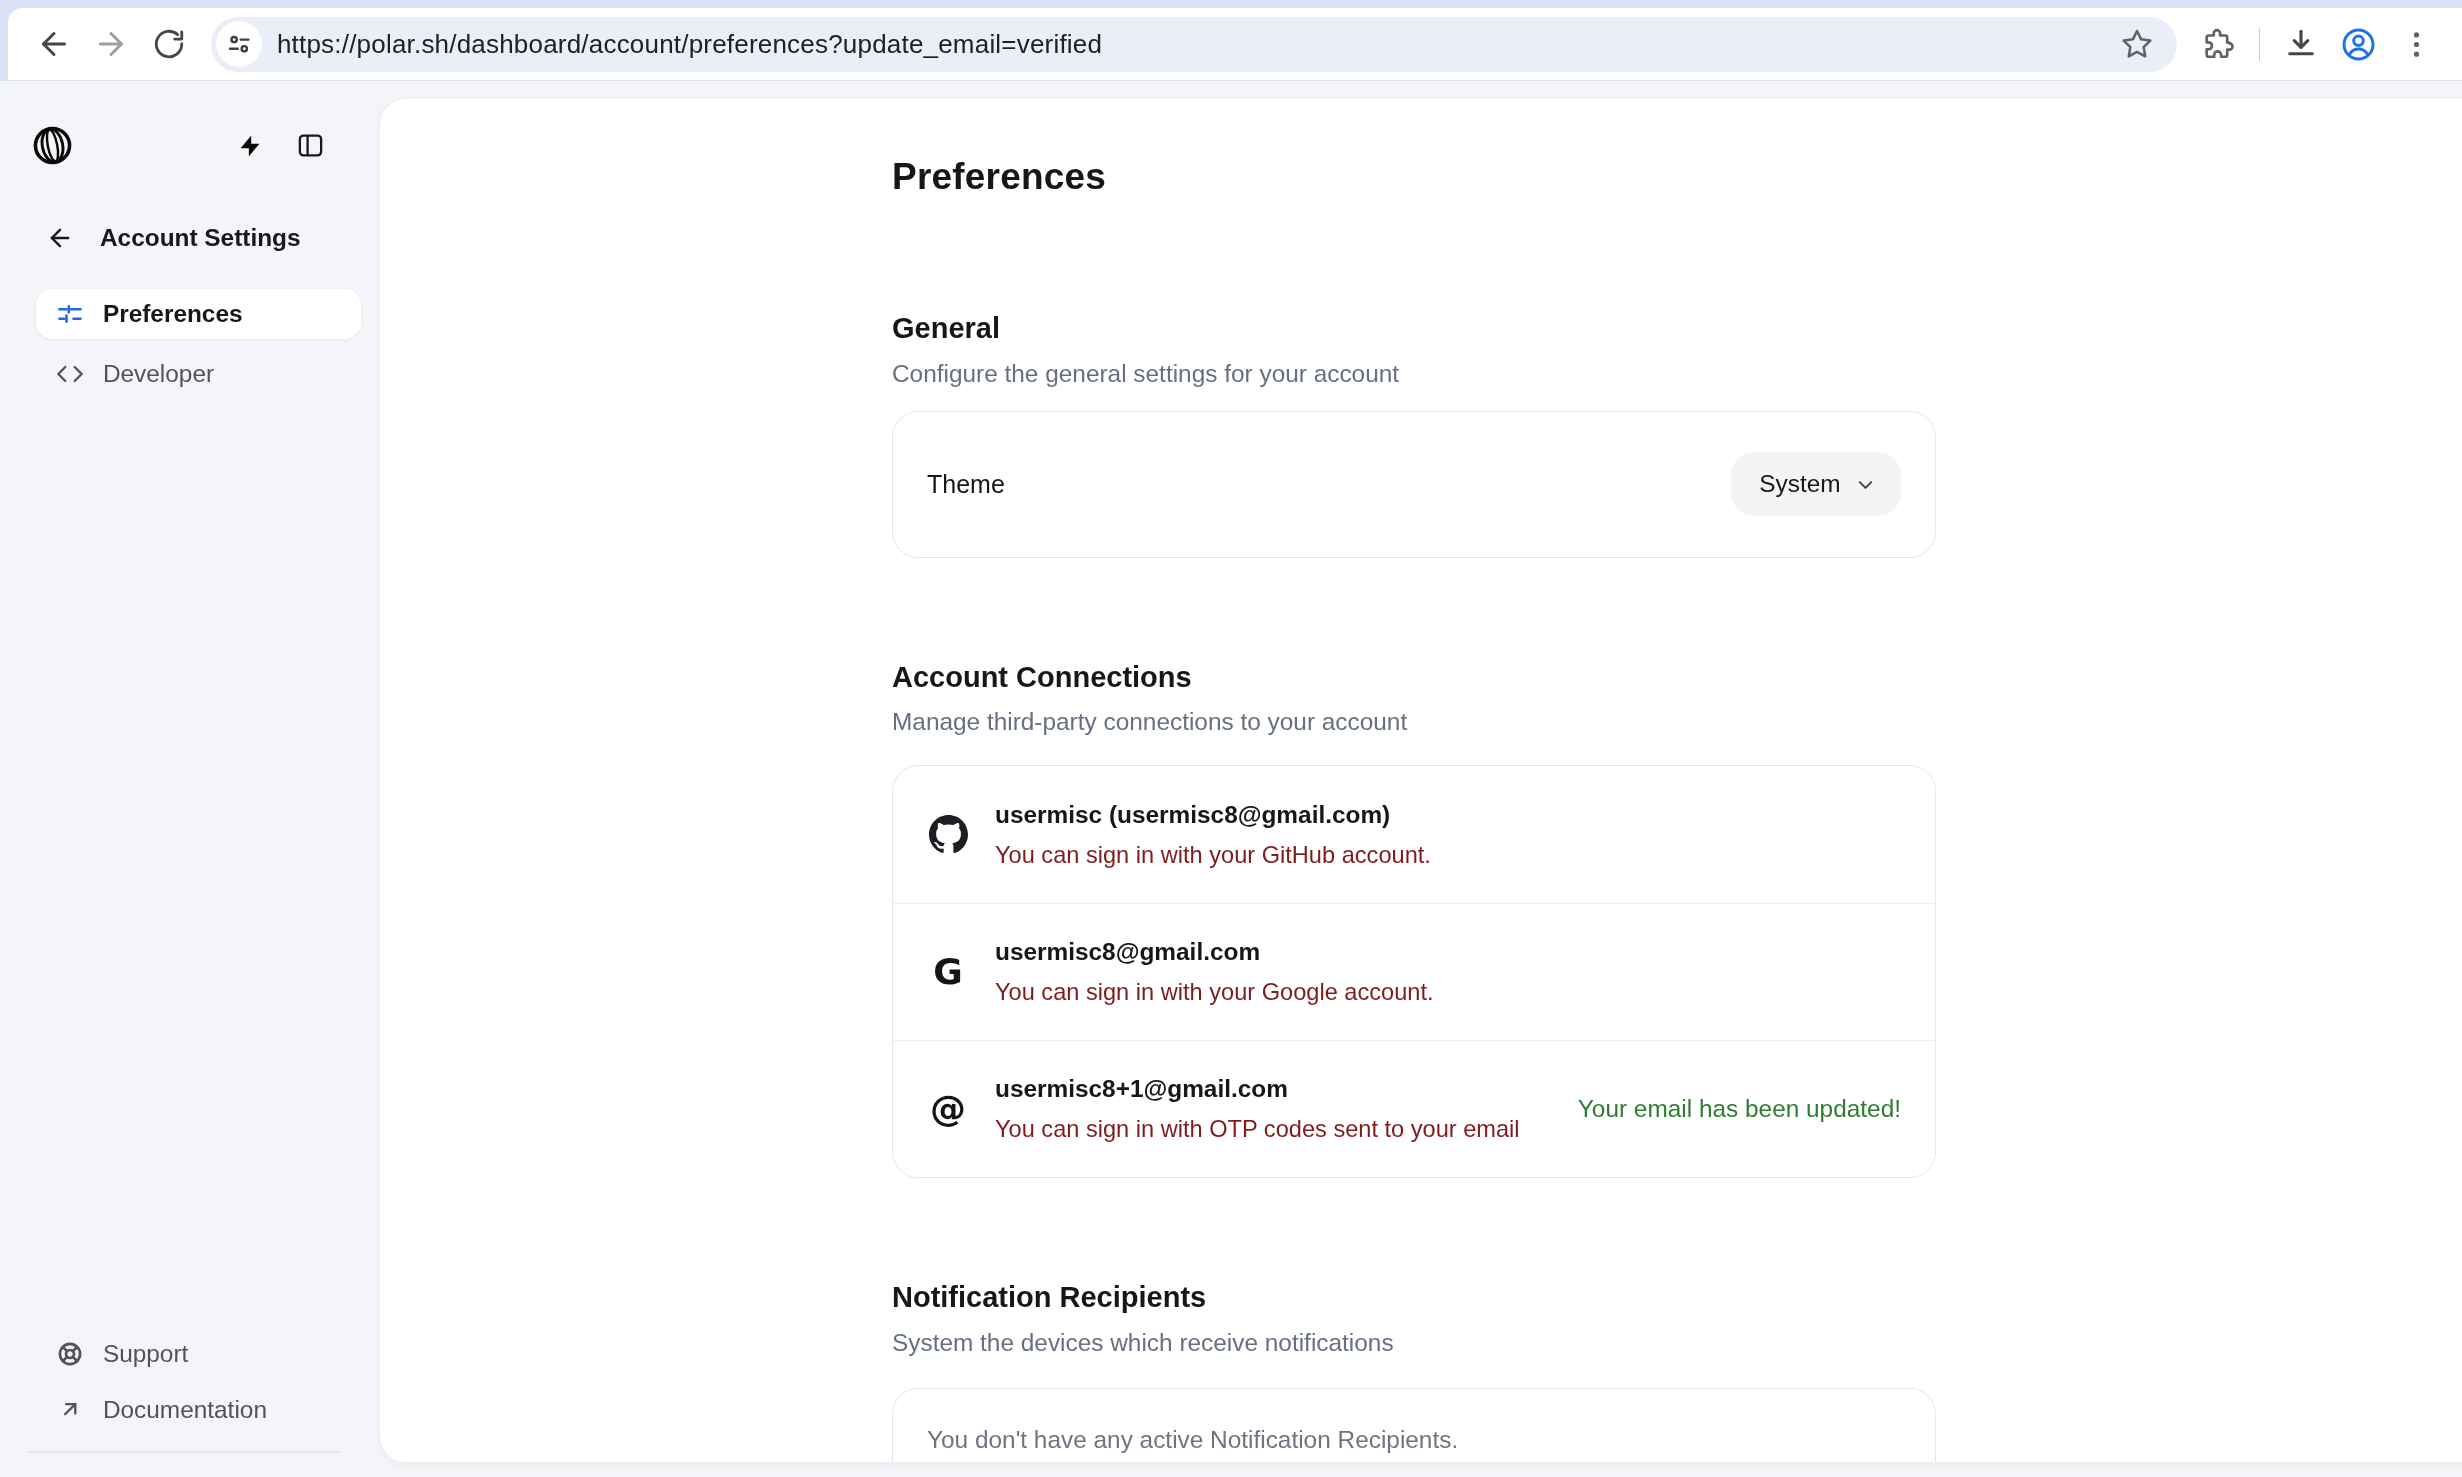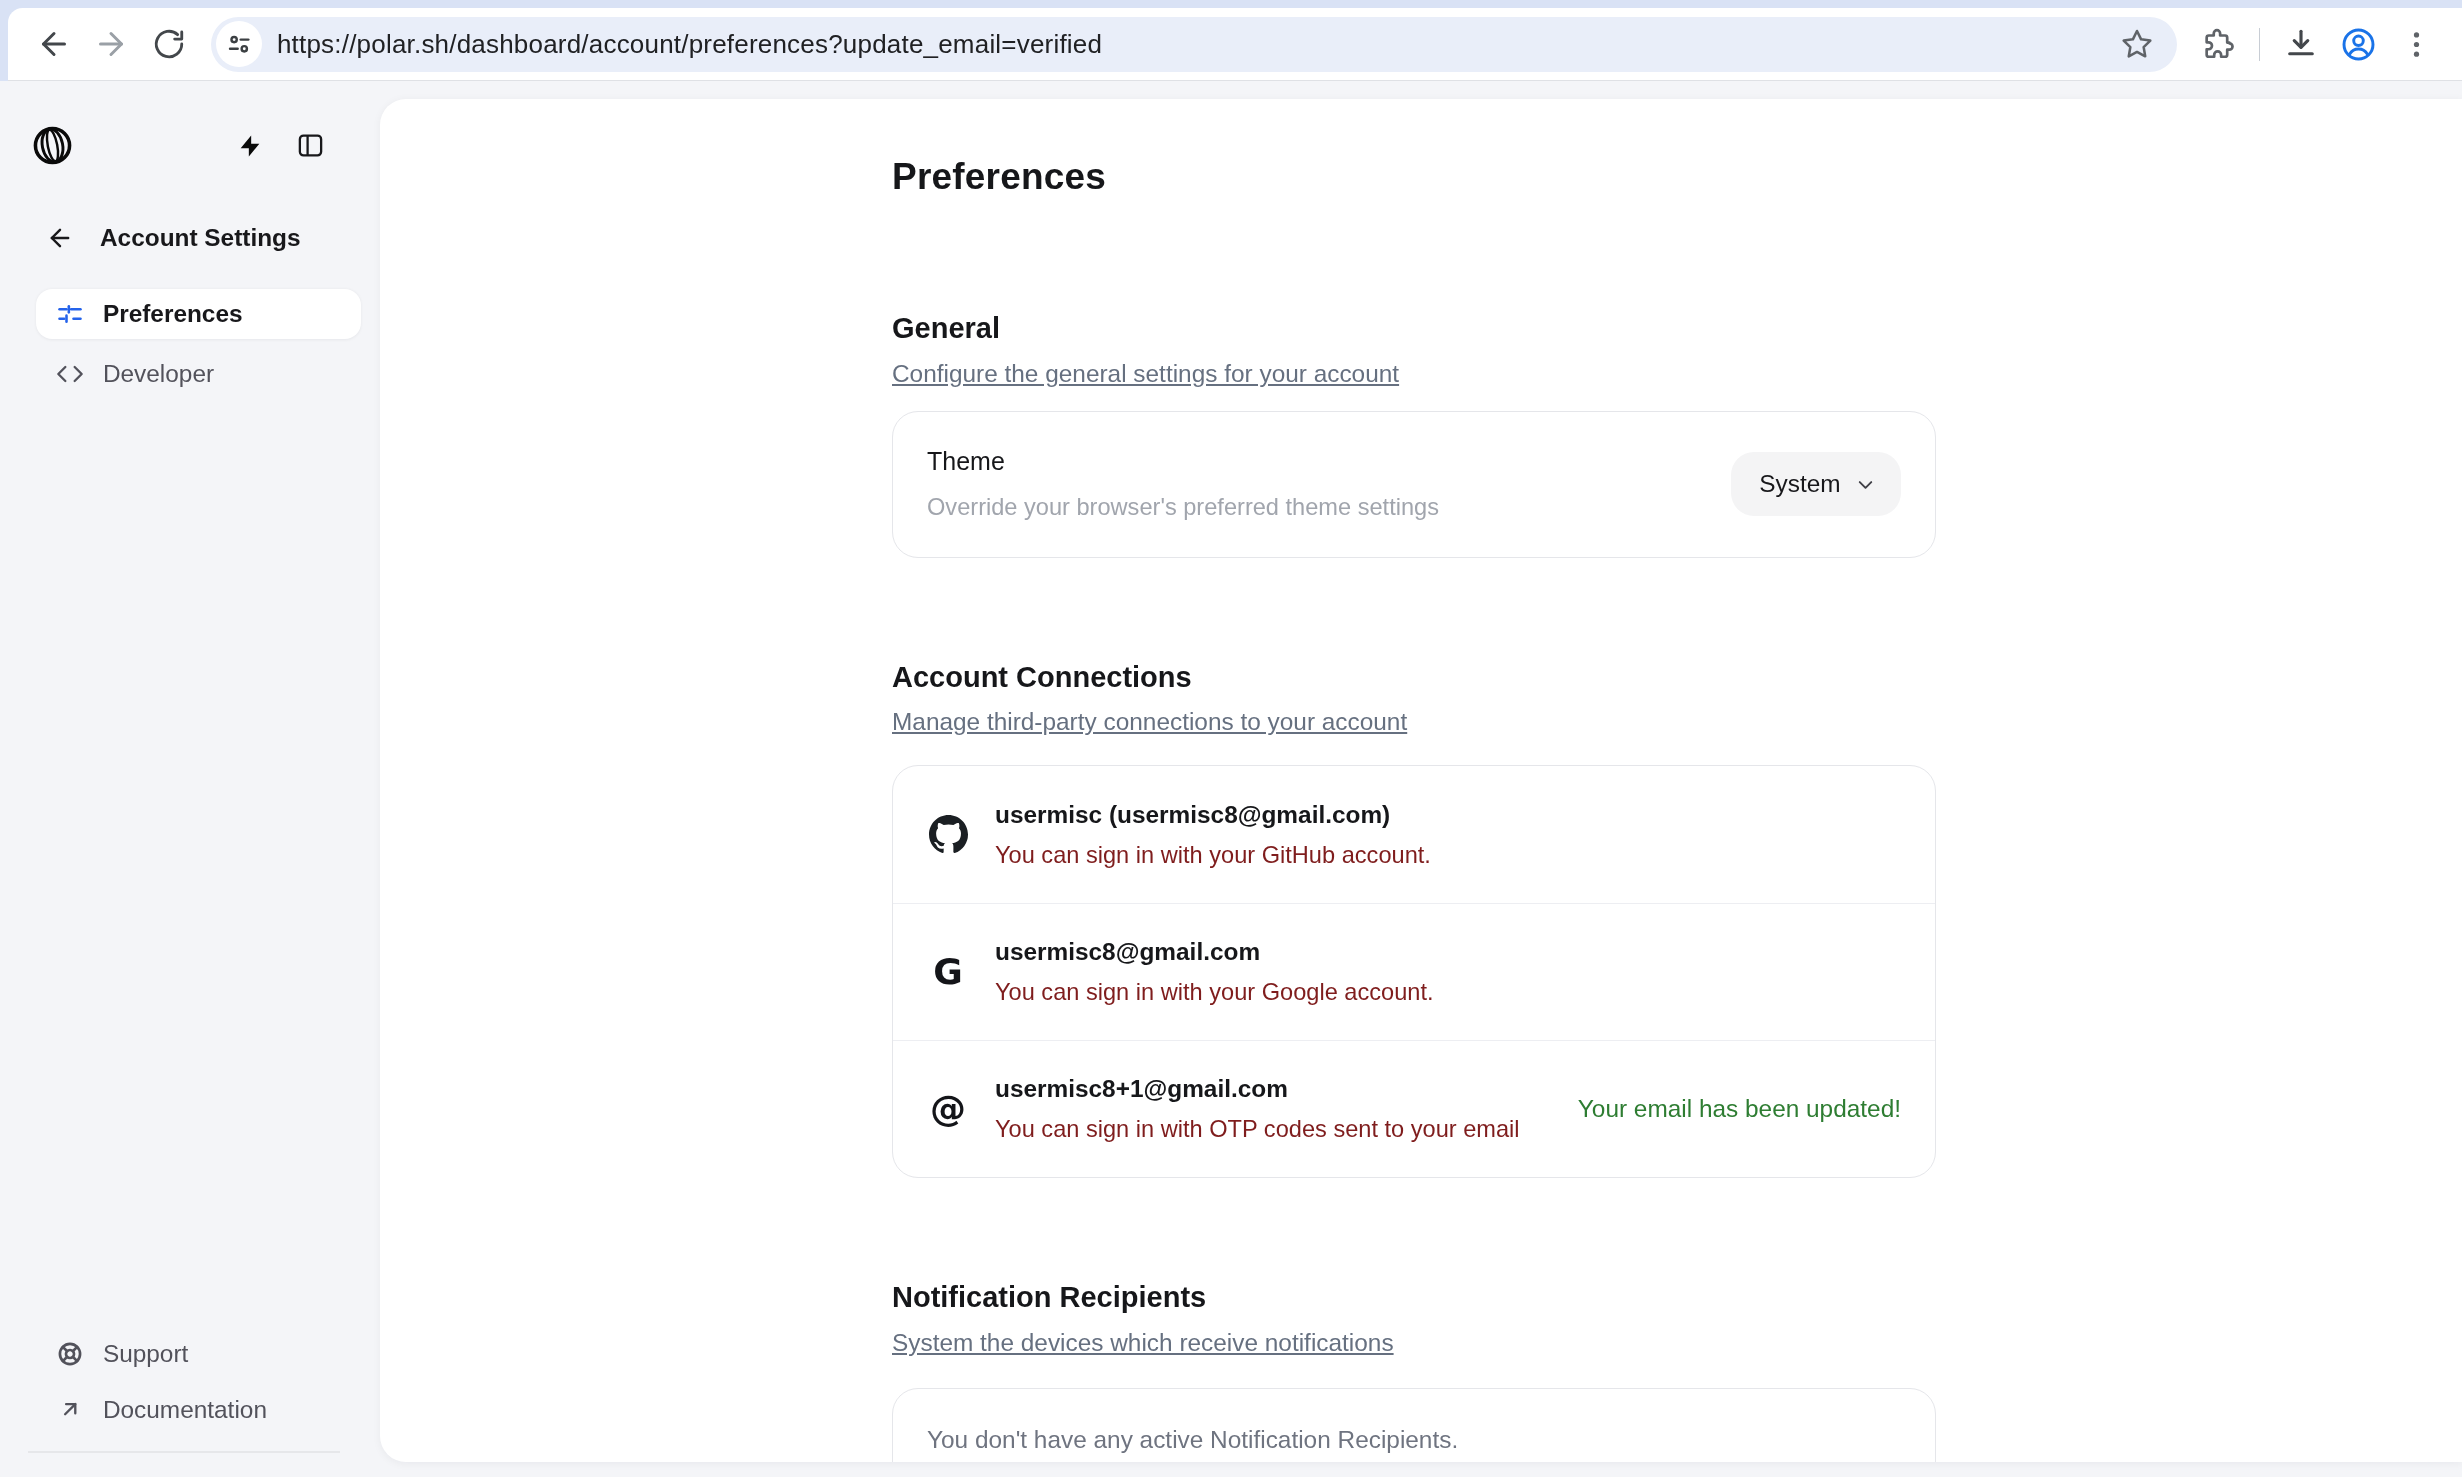--- a/index.html
+++ b/index.html
@@ -77,21 +77,21 @@
     border-radius:26px 0 0 26px;
     box-shadow:0 1.6px 8.1px rgba(16,24,40,.05);
     overflow:hidden; position:relative;
   }
   .content { padding:57px 0 0 512px; width:1556px; }
   .col { width:1044px; }
 
   .page-title { font-size:37px; font-weight:600; color:#16171a; letter-spacing:0.2px; }
 
   .section-heading { font-size:29px; font-weight:600; color:#16171a; }
-  .section-desc { margin-top:14.7px; font-size:24.4px; color:#667080;text-decoration:underline; }
+  .section-desc { margin-top:14.7px; font-size:24.4px; color:#667080; }
 
   .panel { border:1.6px solid #e5e6ea; border-radius:26px; background:#fff; }
 
   .theme-panel { margin-top:23px; height:147px; display:flex; align-items:center;
     padding:0 34px; }
   .theme-text { flex:1; }
   .theme-title { font-size:25px; font-weight:500; color:#16171a; }
   .theme-desc { margin-top:18px; font-size:23.6px; color:#a1a5ad; }
   .select-btn { height:64px; background:#f4f4f5; border:none; border-radius:23px;
     display:flex; align-items:center; padding:0 24.4px 0 28px; cursor:pointer; }
@@ -282,21 +282,20 @@
       <div class="col">
         <div class="page-title">Preferences</div>
 
         <div class="mt-first">
           <div class="section-heading">General</div>
           <div class="section-desc">Configure the general settings for your account</div>
 
           <div class="panel theme-panel">
             <div class="theme-text">
               <div class="theme-title">Theme</div>
-              <div class="theme-desc">Override your browser's preferred theme settings</div>
             </div>
             <button class="select-btn">
               <span class="lbl">System</span>
               <span class="chev">
                 <svg width="23" height="23" viewBox="0 0 24 24" fill="none" stroke="#3f3f46" stroke-width="2" stroke-linecap="round" stroke-linejoin="round">
                   <path d="m6 9.5 6 6 6-6"></path>
                 </svg>
               </span>
             </button>
           </div>

